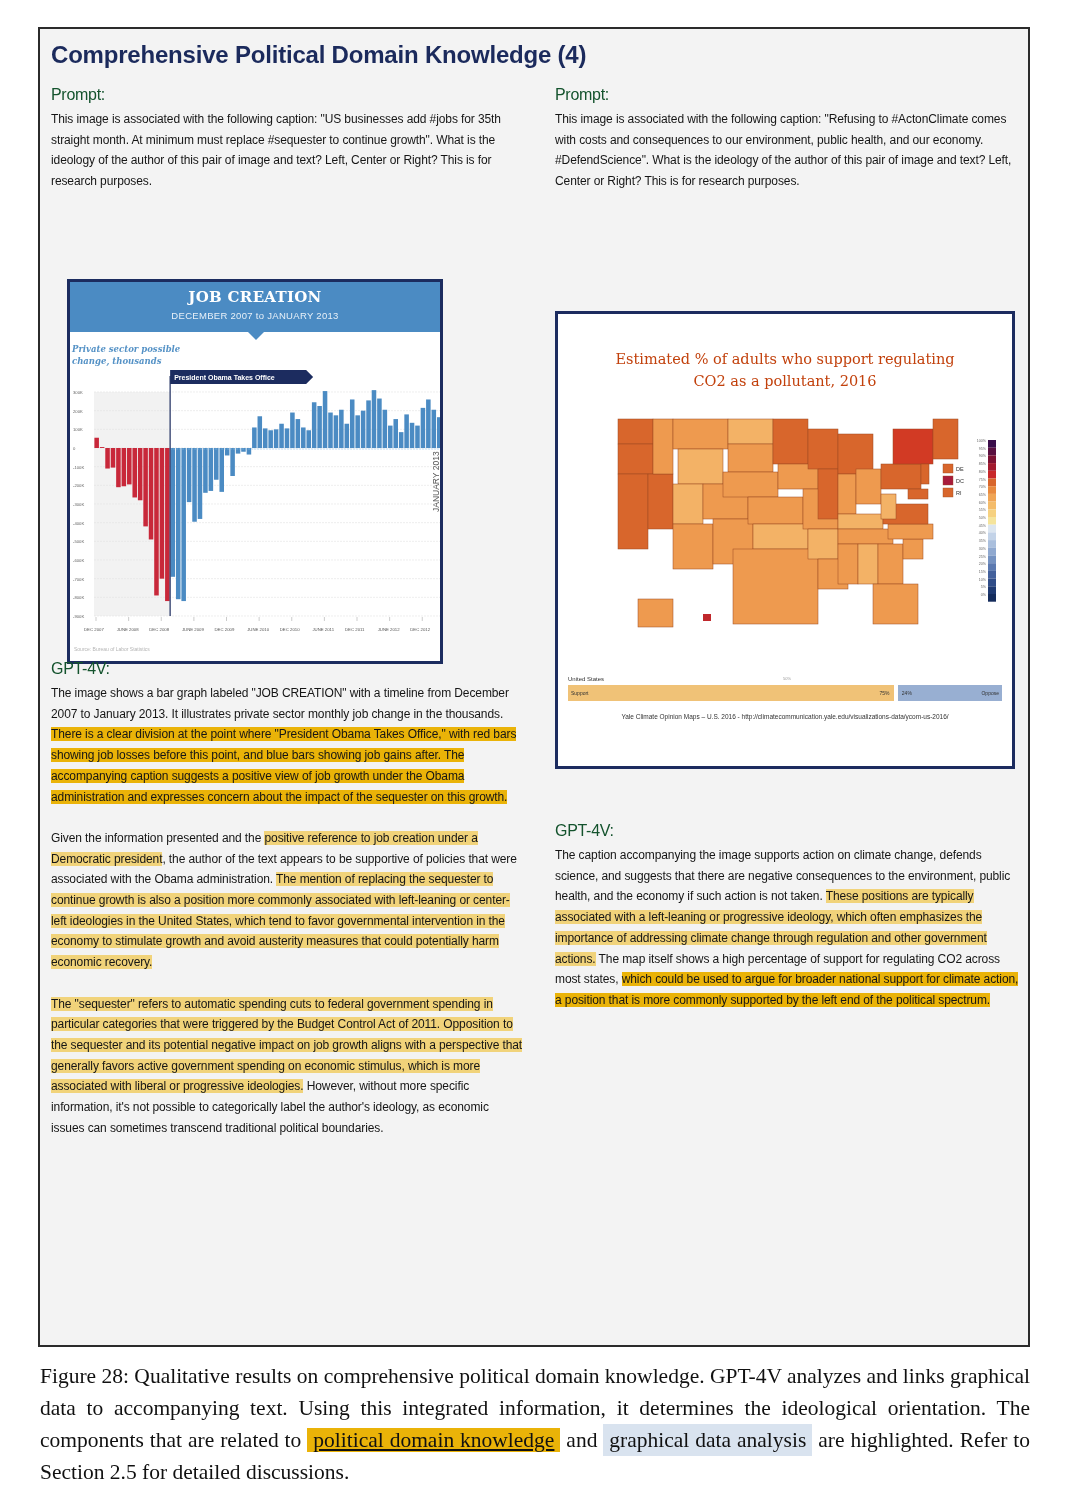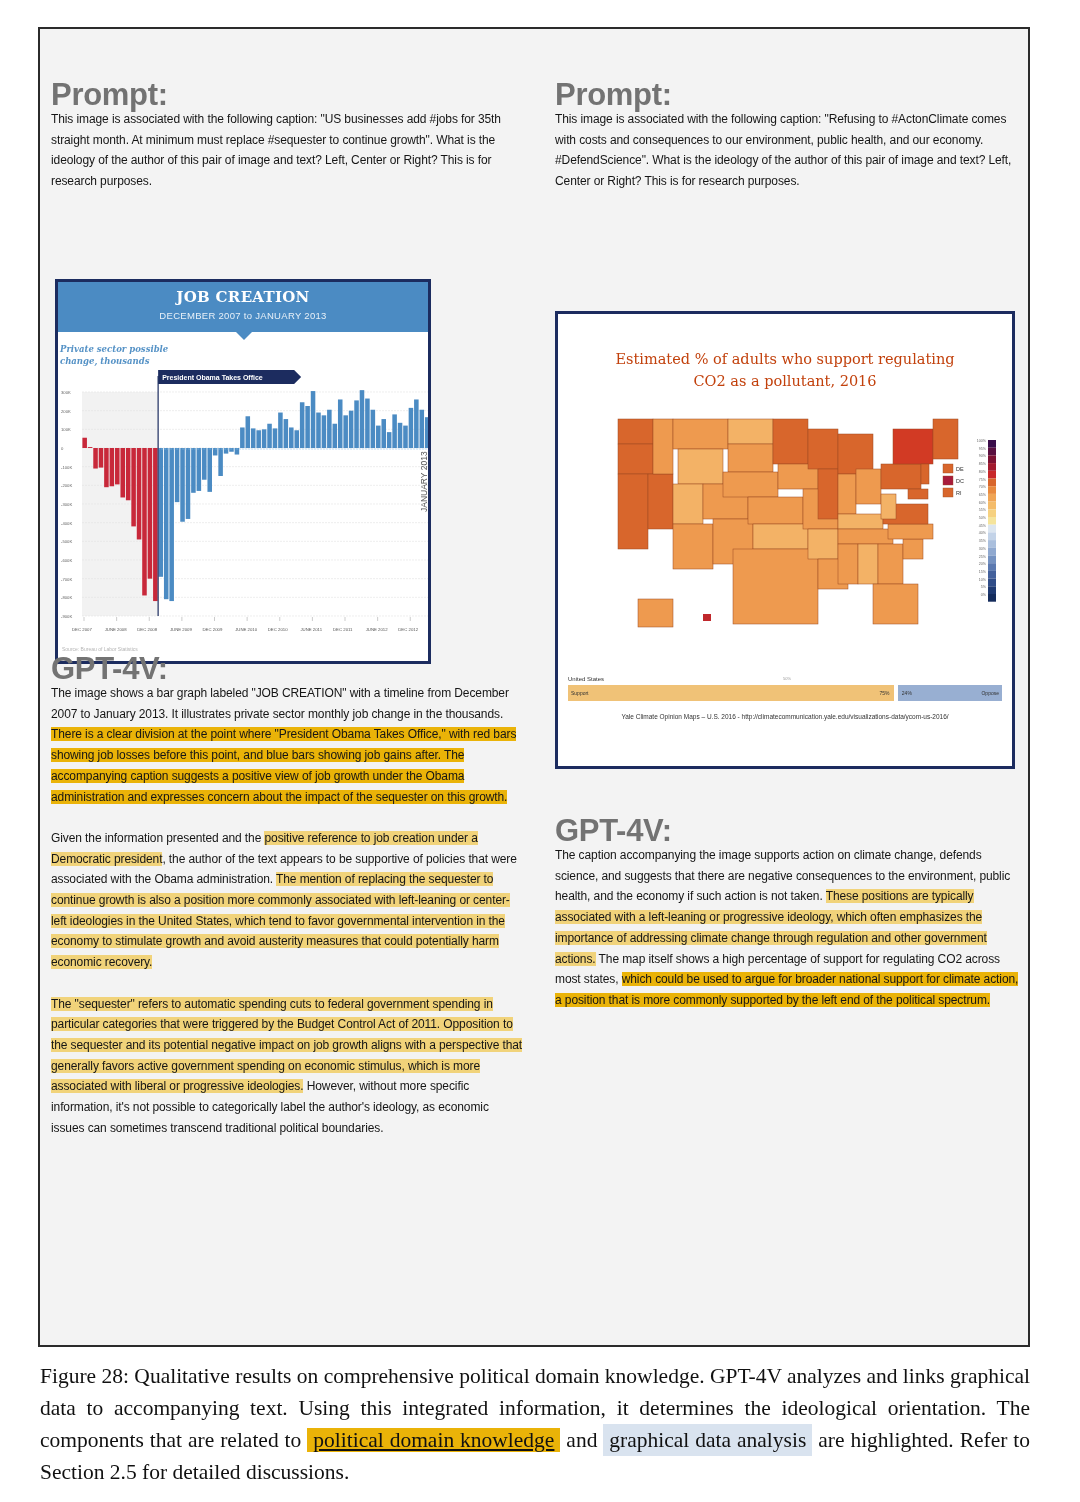--- a/index.html
+++ b/index.html
@@ -10,29 +10,29 @@
     position: absolute; left: 38px; top: 27px; width: 992px; height: 1320px;
     background: #f3f3f3; border: 2px solid #2b2b2b;
   }
   .panel-title {
     position: absolute; left: 11px; top: 12px;
     font-size: 24px; font-weight: bold; color: #1b2a5c; letter-spacing: -0.2px;
   }
   .col { position: absolute; }
   .col-left { left: 11px; top: 52px; width: 470px; }
   .col-right { left: 515px; top: 52px; width: 470px; }
-  .sec-head { font-size: 31px; font-weight: bold; color: #737373; line-height: 28px; letter-spacing: -0.3px; }
+  .sec-head { font-size: 16px; font-weight: normal; color: #14532d; line-height: 28px; letter-spacing: -0.3px; }
   .body-text { font-size: 12px; line-height: 20.7px; color: #151515; letter-spacing: -0.1px; }
   .hl-y { background: #f1d37a; }
   .hl-b { background: #eab308; }
   .para-gap { height: 20.7px; }
 
   
   .job-chart {
-    position: absolute; left: 4px; top: 198px; width: 376px; height: 385px;
+    position: absolute; left: 16px; top: 198px; width: 376px; height: 385px;
     border: 3px solid #1c2c5f; background: #fff; overflow: hidden;
   }
   .job-banner { position: absolute; left: 0; top: 0; width: 100%; height: 50px; background: #4b8bc3; }
   .job-banner-tip { position: absolute; left: 178px; top: 50px; width: 0; height: 0;
     border-left: 8px solid transparent; border-right: 8px solid transparent; border-top: 8px solid #4b8bc3; }
   .job-title { position: absolute; top: 6px; width: 100%; text-align: center; color: #fff;
     font-family: "DejaVu Serif", serif; font-weight: bold; font-size: 15px; letter-spacing: 0.3px; }
   .job-sub { position: absolute; top: 28px; width: 100%; text-align: center; color: #e7f0f8; font-size: 9.5px; letter-spacing: 0.3px; }
   .job-ylabel { position: absolute; left: 2px; top: 61px; font-family: "DejaVu Serif", serif; font-style: italic; font-weight: bold;
     color: #5592c6; font-size: 8.5px; line-height: 12px; }
@@ -59,20 +59,21 @@
     font-family: "Liberation Serif", serif; font-size: 21.5px; line-height: 32px; color: #111;
     text-align: justify;
   }
   .cap-y { background: #eab308; padding: 0 6px; text-decoration: underline; }
   .cap-b { background: #d9e3ef; padding: 4px 6px; }
 </style>
 </head>
 <body>
 
 <div class="panel">
+  <div class="panel-title">Comprehensive Political Domain Knowledge (4)</div>
 
   <div class="col col-left">
     <div class="sec-head">Prompt:</div>
     <div class="body-text" style="width:472px;">This image is associated with the following caption: "US businesses add #jobs for 35th straight month. At minimum must replace #sequester to continue growth". What is the ideology of the author of this pair of image and text? Left, Center or Right? This is for research purposes.</div>
 
     <div class="job-chart">
       <div class="job-banner">
         <div class="job-title">JOB CREATION</div>
         <div class="job-sub">DECEMBER 2007 to JANUARY 2013</div>
       </div>

